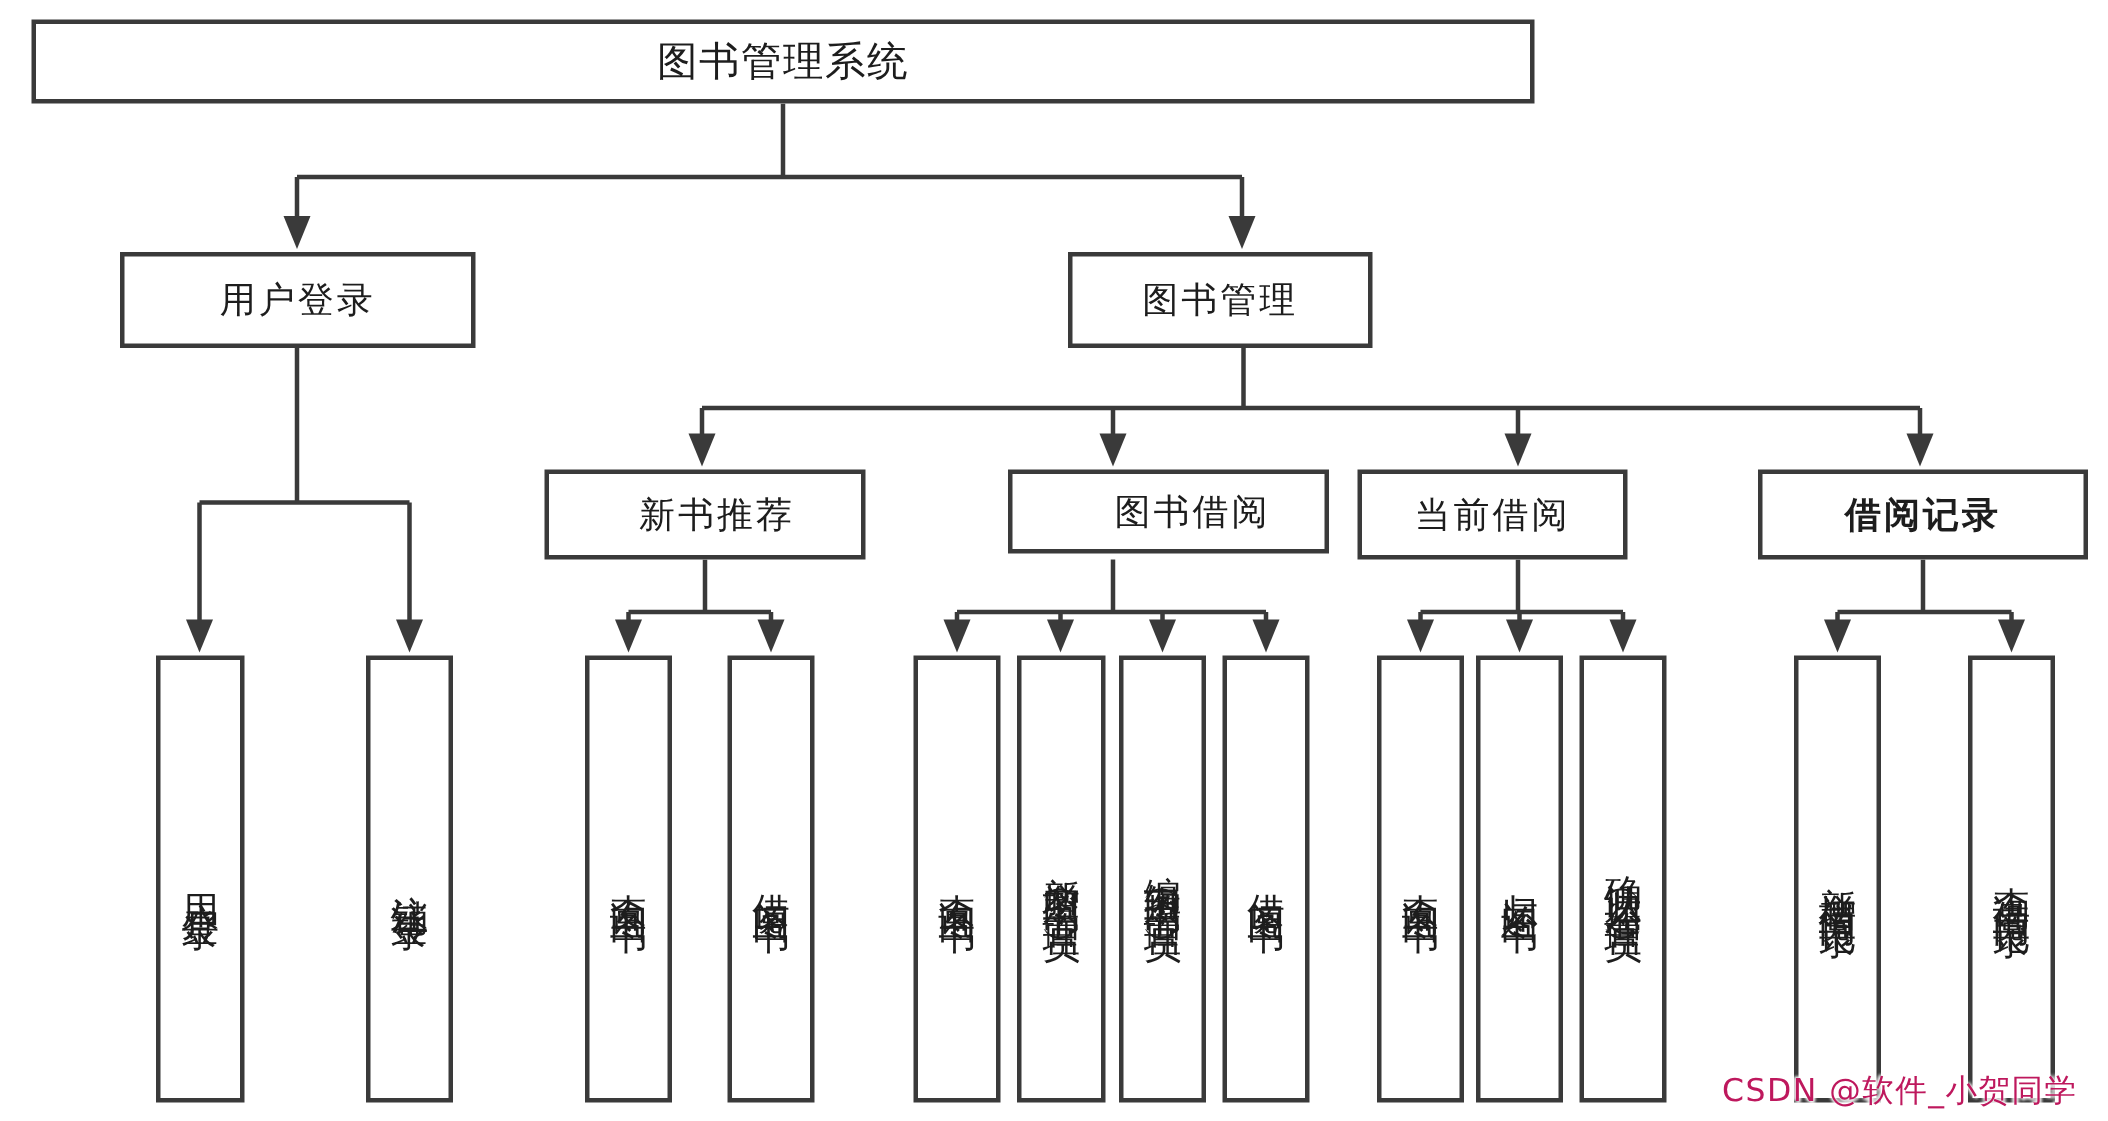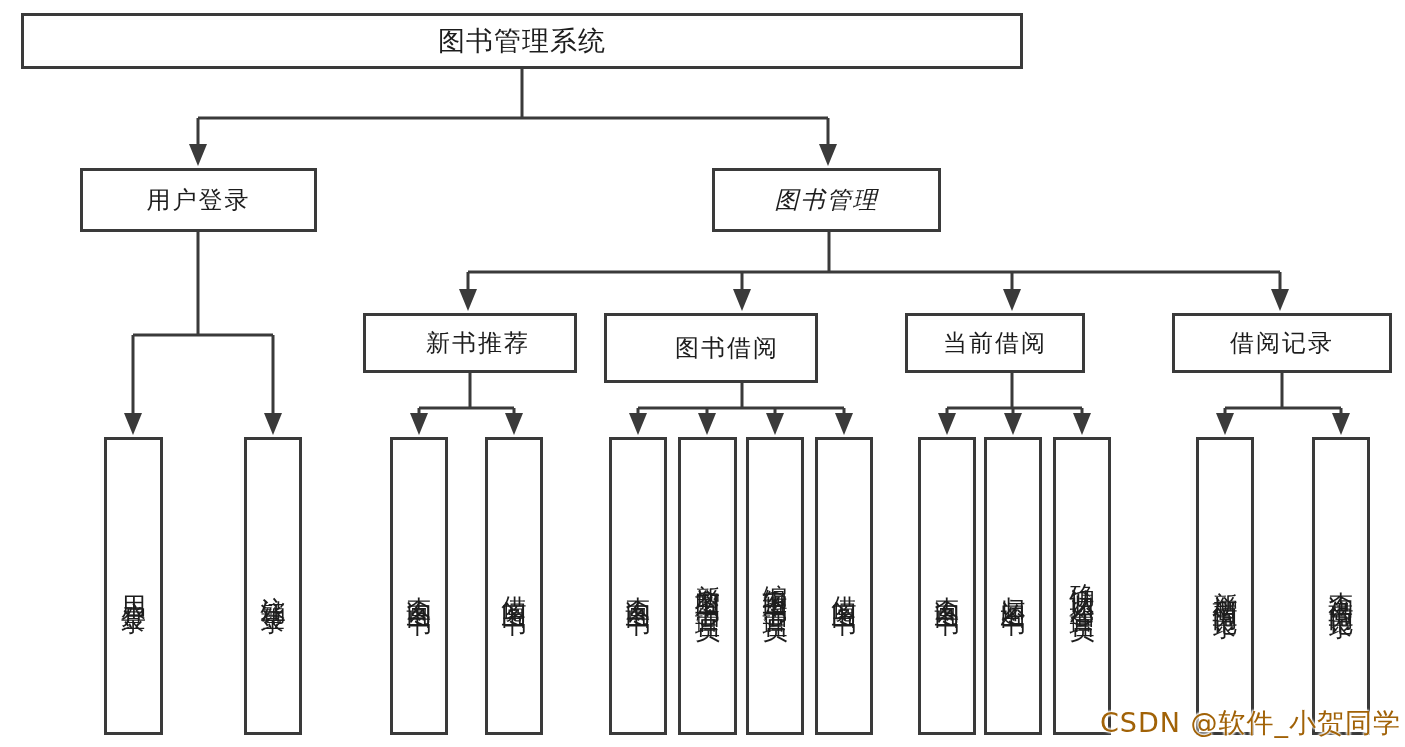--- a/index.html
+++ b/index.html
@@ -45,25 +45,25 @@
   .v-label {
     writing-mode: vertical-rl;
     text-orientation: mixed;
     font-size: 25px;
     letter-spacing: 5px;
     line-height: 1;
     white-space: nowrap;
   }
   .watermark {
     position: absolute;
-    right: 4px;
+    right: 20px;
     bottom: 6px;
-    font-size: 27px;
+    font-size: 21px;
     letter-spacing: 1px;
-    color: #a16207;
+    color: #be185d;
     text-shadow: 0 0 3px #ffffff, 0 0 3px #ffffff, 1px 1px 2px #ffffff, -1px -1px 2px #ffffff;
     z-index: 5;
     white-space: nowrap;
   }
 </style>
 </head>
 <body>
 
 <div class="stage">
 
@@ -98,34 +98,34 @@
     </g>
   </svg>
 
   <div class="node" style="left:21px; top:13px; width:1002px; height:56px;">
     <span class="root-label">图书管理系统</span>
   </div>
 
   <div class="node" style="left:80px; top:168px; width:237px; height:64px;">
     <span class="h-label">用户登录</span>
   </div>
-  <div class="node" style="left:712px; top:168px; width:229px; height:64px;font-style:italic;">
+  <div class="node" style="left:712px; top:168px; width:203px; height:64px;">
     <span class="h-label">图书管理</span>
   </div>
 
   <div class="node" style="left:363px; top:313px; width:214px; height:60px;padding-left:16px;">
     <span class="h-label">新书推荐</span>
   </div>
-  <div class="node" style="left:604px; top:313px; width:214px; height:70px;padding-left:32px;">
+  <div class="node" style="left:672px; top:313px; width:214px; height:56px;padding-left:32px;">
     <span class="h-label">图书借阅</span>
   </div>
   <div class="node" style="left:905px; top:313px; width:180px; height:60px;">
     <span class="h-label">当前借阅</span>
   </div>
-  <div class="node" style="left:1172px; top:313px; width:220px; height:60px;">
+  <div class="node" style="left:1172px; top:313px; width:220px; height:60px;font-weight:bold;">
     <span class="h-label">借阅记录</span>
   </div>
 
   <div class="node" style="left:104px; top:437px; width:59px; height:298px;">
     <span class="v-label">用户登录</span>
   </div>
   <div class="node" style="left:244px; top:437px; width:58px; height:298px;">
     <span class="v-label">注销登录</span>
   </div>
 

